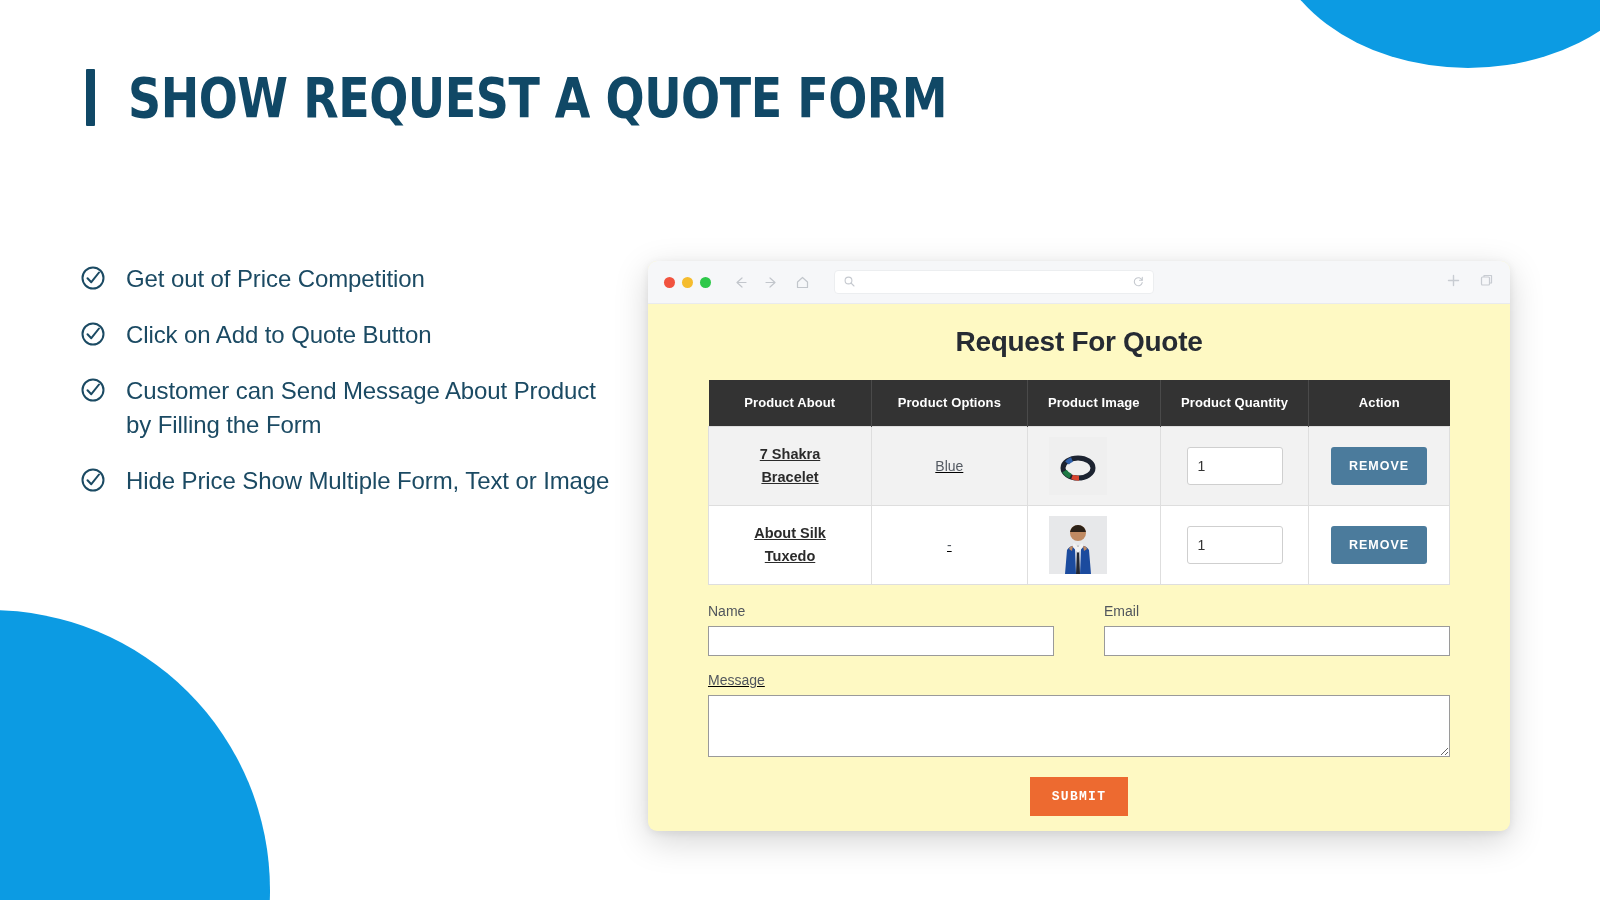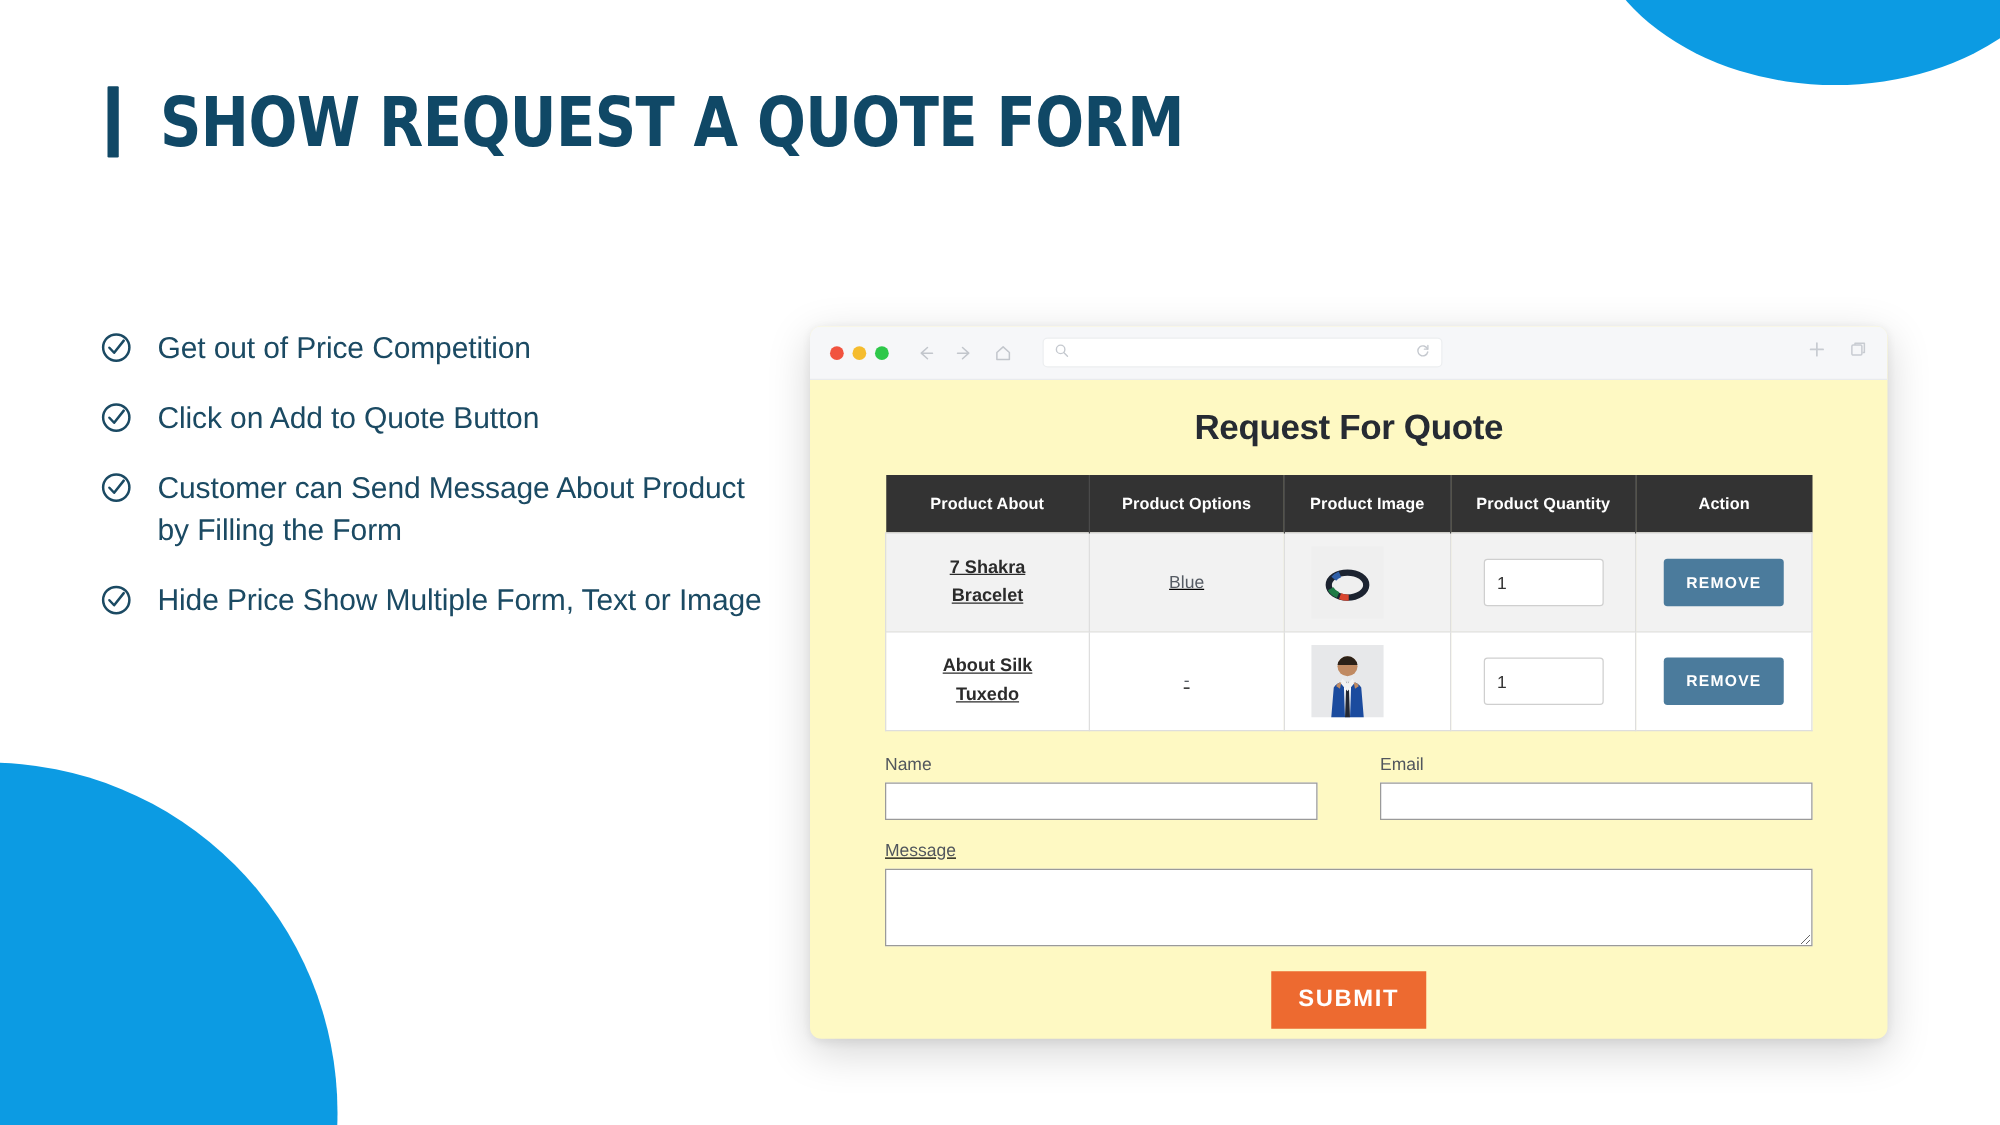--- a/index.html
+++ b/index.html
@@ -256,22 +256,22 @@
     padding: 6px 8px;
     outline: none;
     resize: vertical;
     display: block;
   }
   #submit-wrap { text-align: center; margin-top: 20px; }
   #submit-btn {
     background: #ED6A30;
     color: #ffffff;
     border: none;
-    font-family: Liberation Sans, sans-serif;
-    font-size: 19px;
+    font-family: Liberation Mono, monospace;
+    font-size: 13px;
     font-weight: bold;
     letter-spacing: 1.3px;
     padding: 12px 22px;
     cursor: pointer;
   }
 </style>
 </head>
 <body>
 
 <div id="stage">

